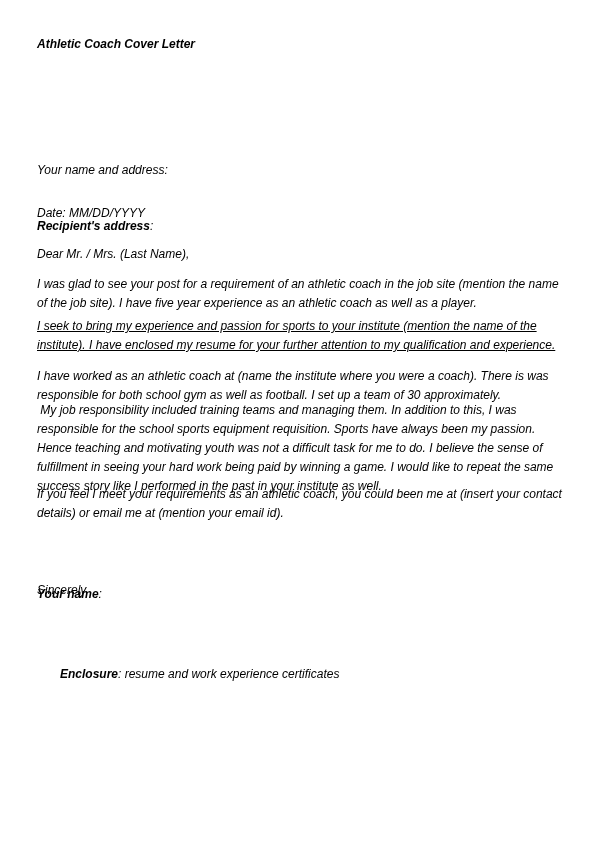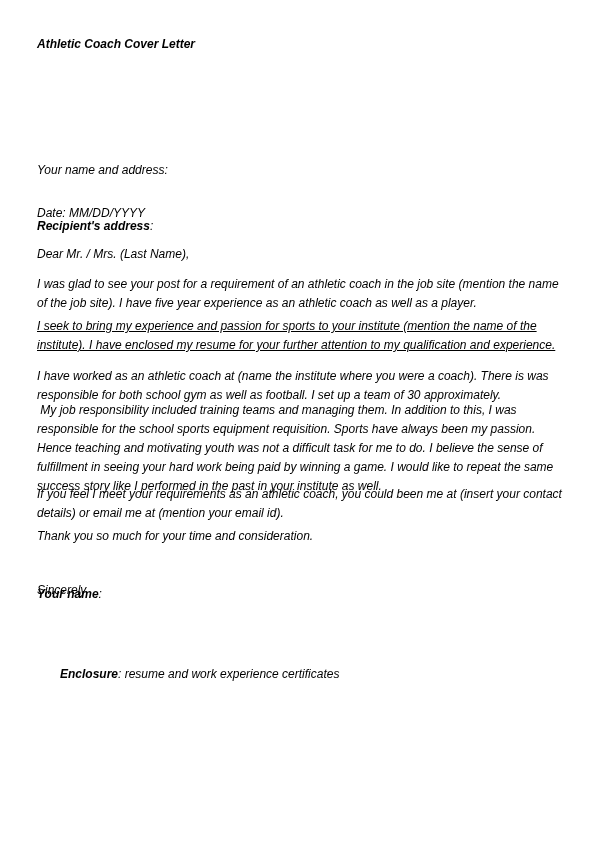--- a/index.html
+++ b/index.html
@@ -65,21 +65,20 @@
   <div class="para" style="top:275px;">I was glad to see your post for a requirement of an athletic coach in the job site (mention the name of the job site). I have five year experience as an athletic coach as well as a player.</div>
 
   <div class="para" style="top:317px;text-decoration:underline;">I seek to bring my experience and passion for sports to your institute (mention the name of the institute). I have enclosed my resume for your further attention to my qualification and experience.</div>
 
   <div class="para" style="top:359px;margin-top:8px;">I have worked as an athletic coach at (name the institute where you were a coach). There is was responsible for both school gym as well as football. I set up a team of 30 approximately.</div>
 
   <div class="para" style="top:401px; white-space: pre-wrap;"> My job responsibility included training teams and managing them. In addition to this, I was responsible for the school sports equipment requisition. Sports have always been my passion. Hence teaching and motivating youth was not a difficult task for me to do. I believe the sense of fulfillment in seeing your hard work being paid by winning a game. I would like to repeat the same success story like I performed in the past in your institute as well.</div>
 
   <div class="para" style="top:485px;">If you feel I meet your requirements as an athletic coach, you could been me at (insert your contact details) or email me at (mention your email id).</div>
 
-  <div class="para" style="top:527px;">Thank you so much for your time and consideration.</div>
 
   <div class="line" style="top:583px;">Sincerely</div>
 
   <div class="line" style="top:587px;">
     <span class="bold">Your name</span><span>:</span>
   </div>
 
   <div class="line" style="top:667px;margin-left:23px;">
     <span class="bold">Enclosure</span><span>: resume and work experience certificates</span>
   </div>

